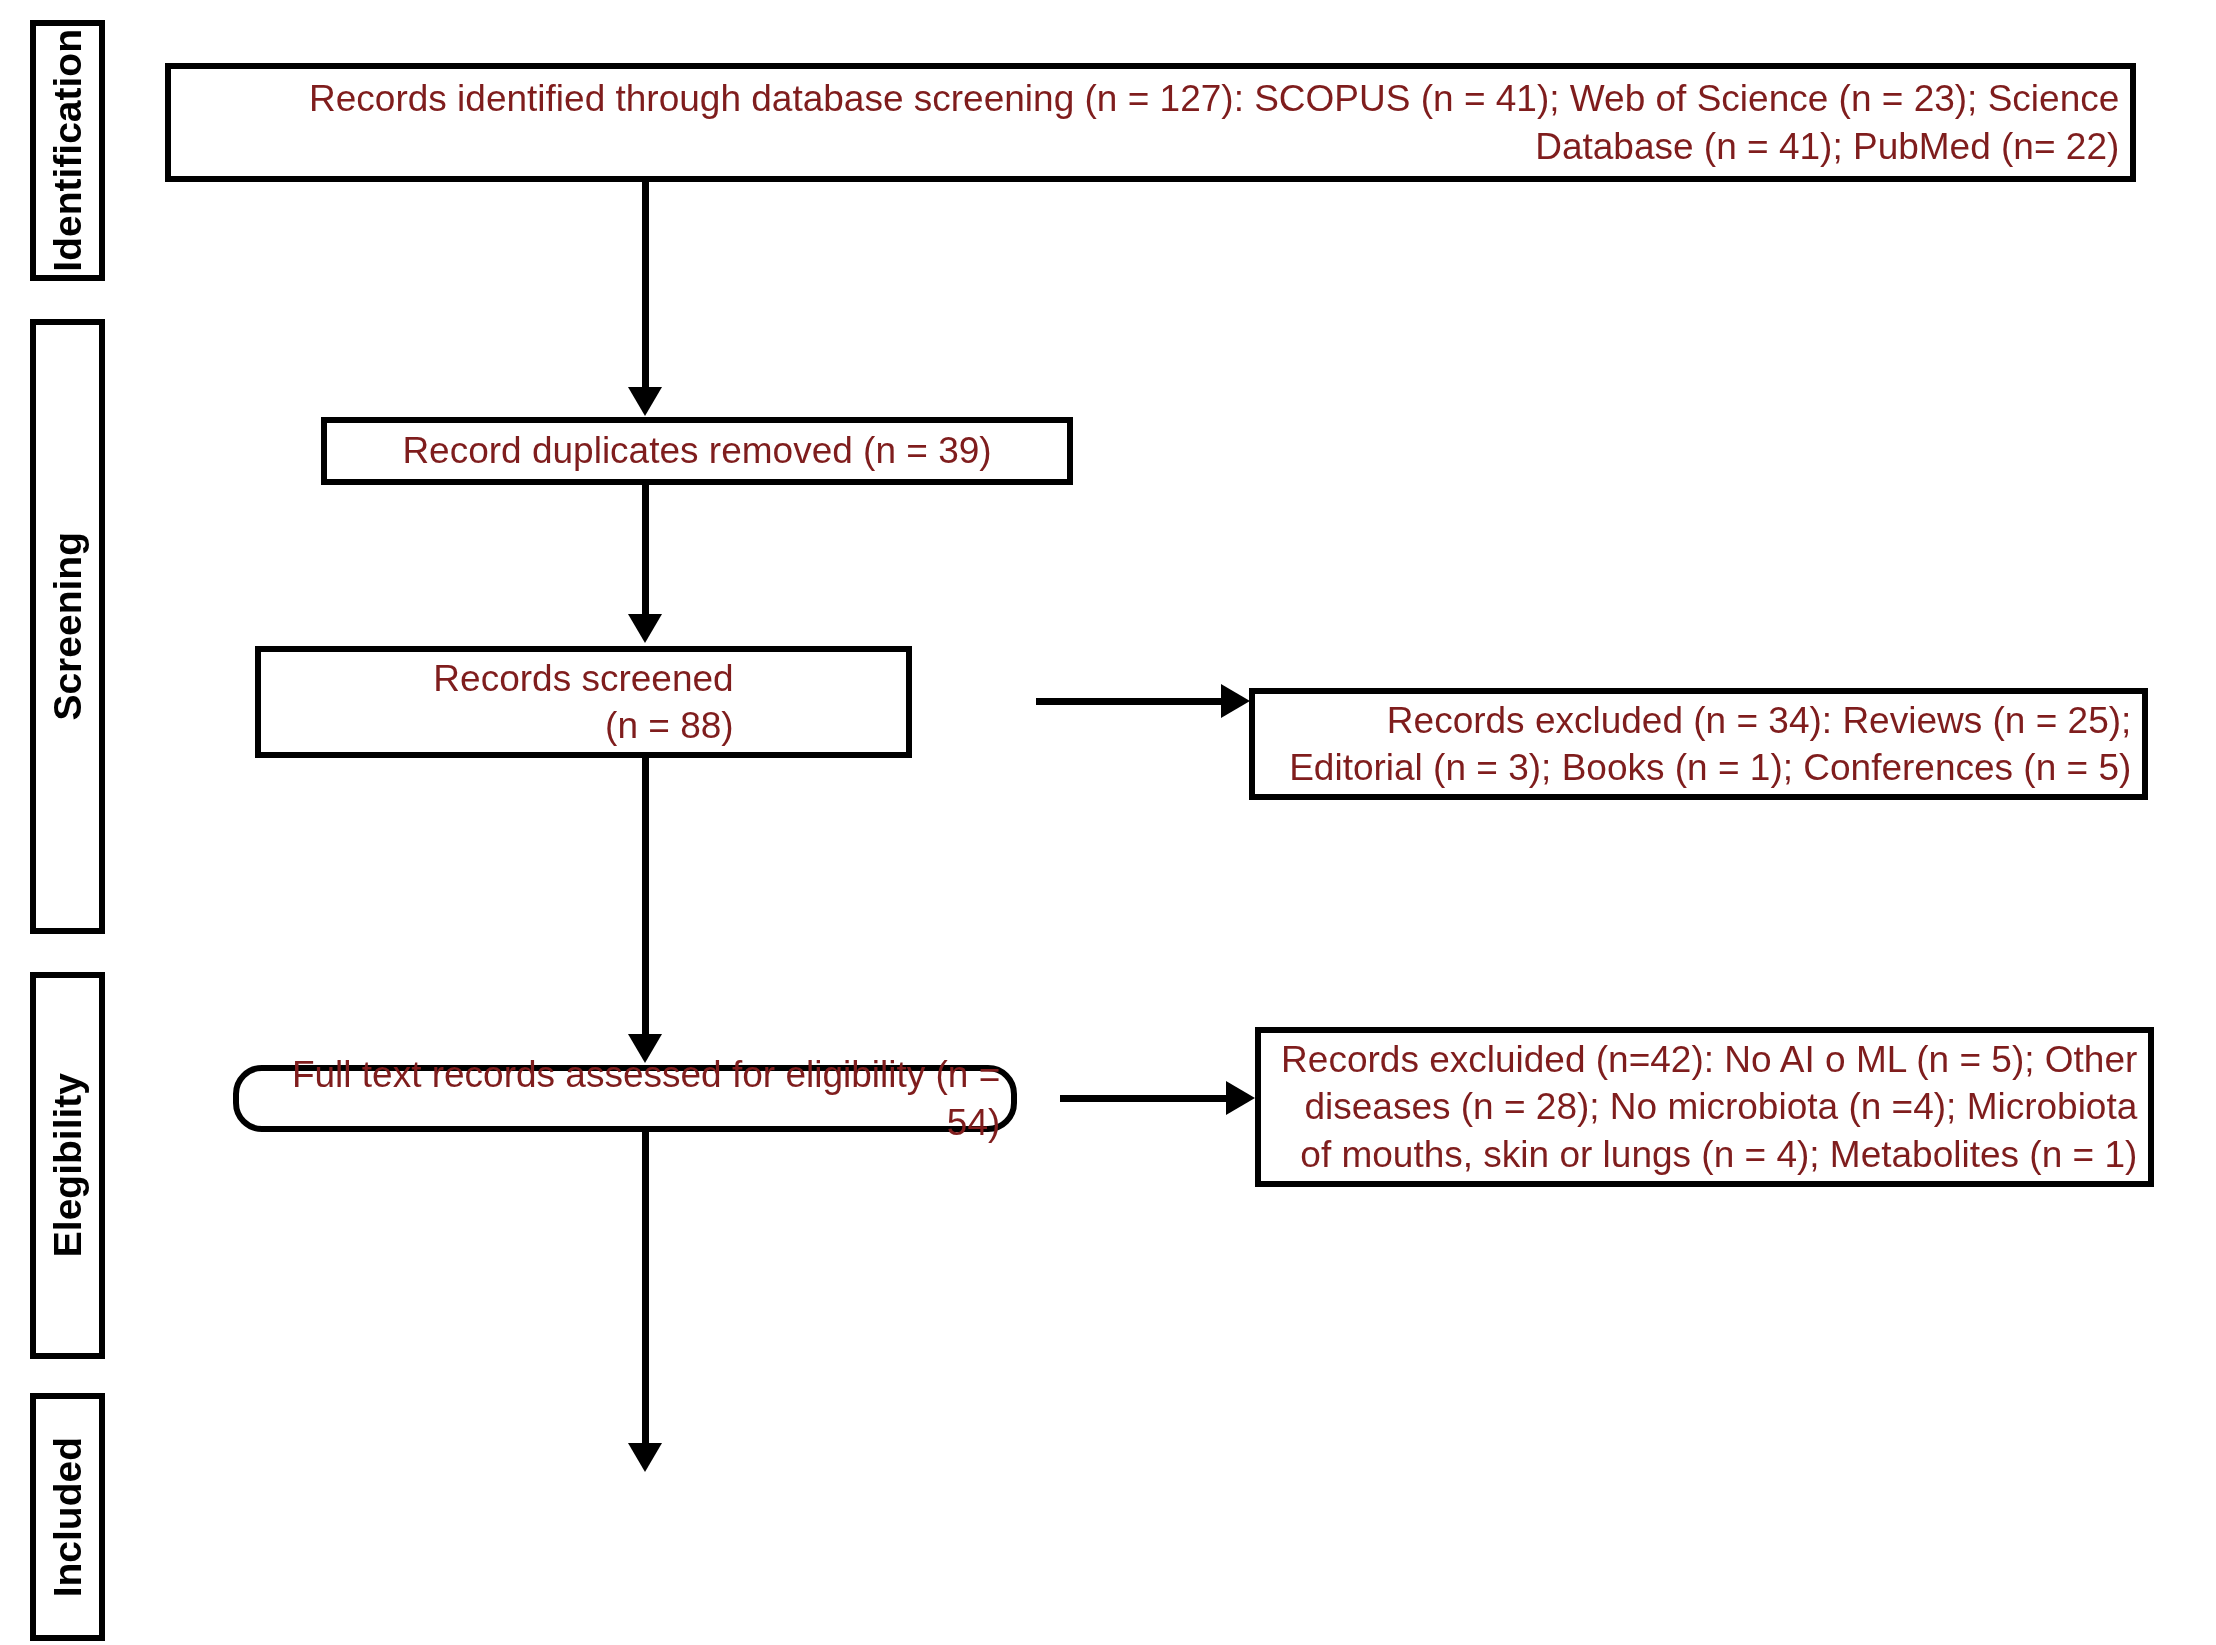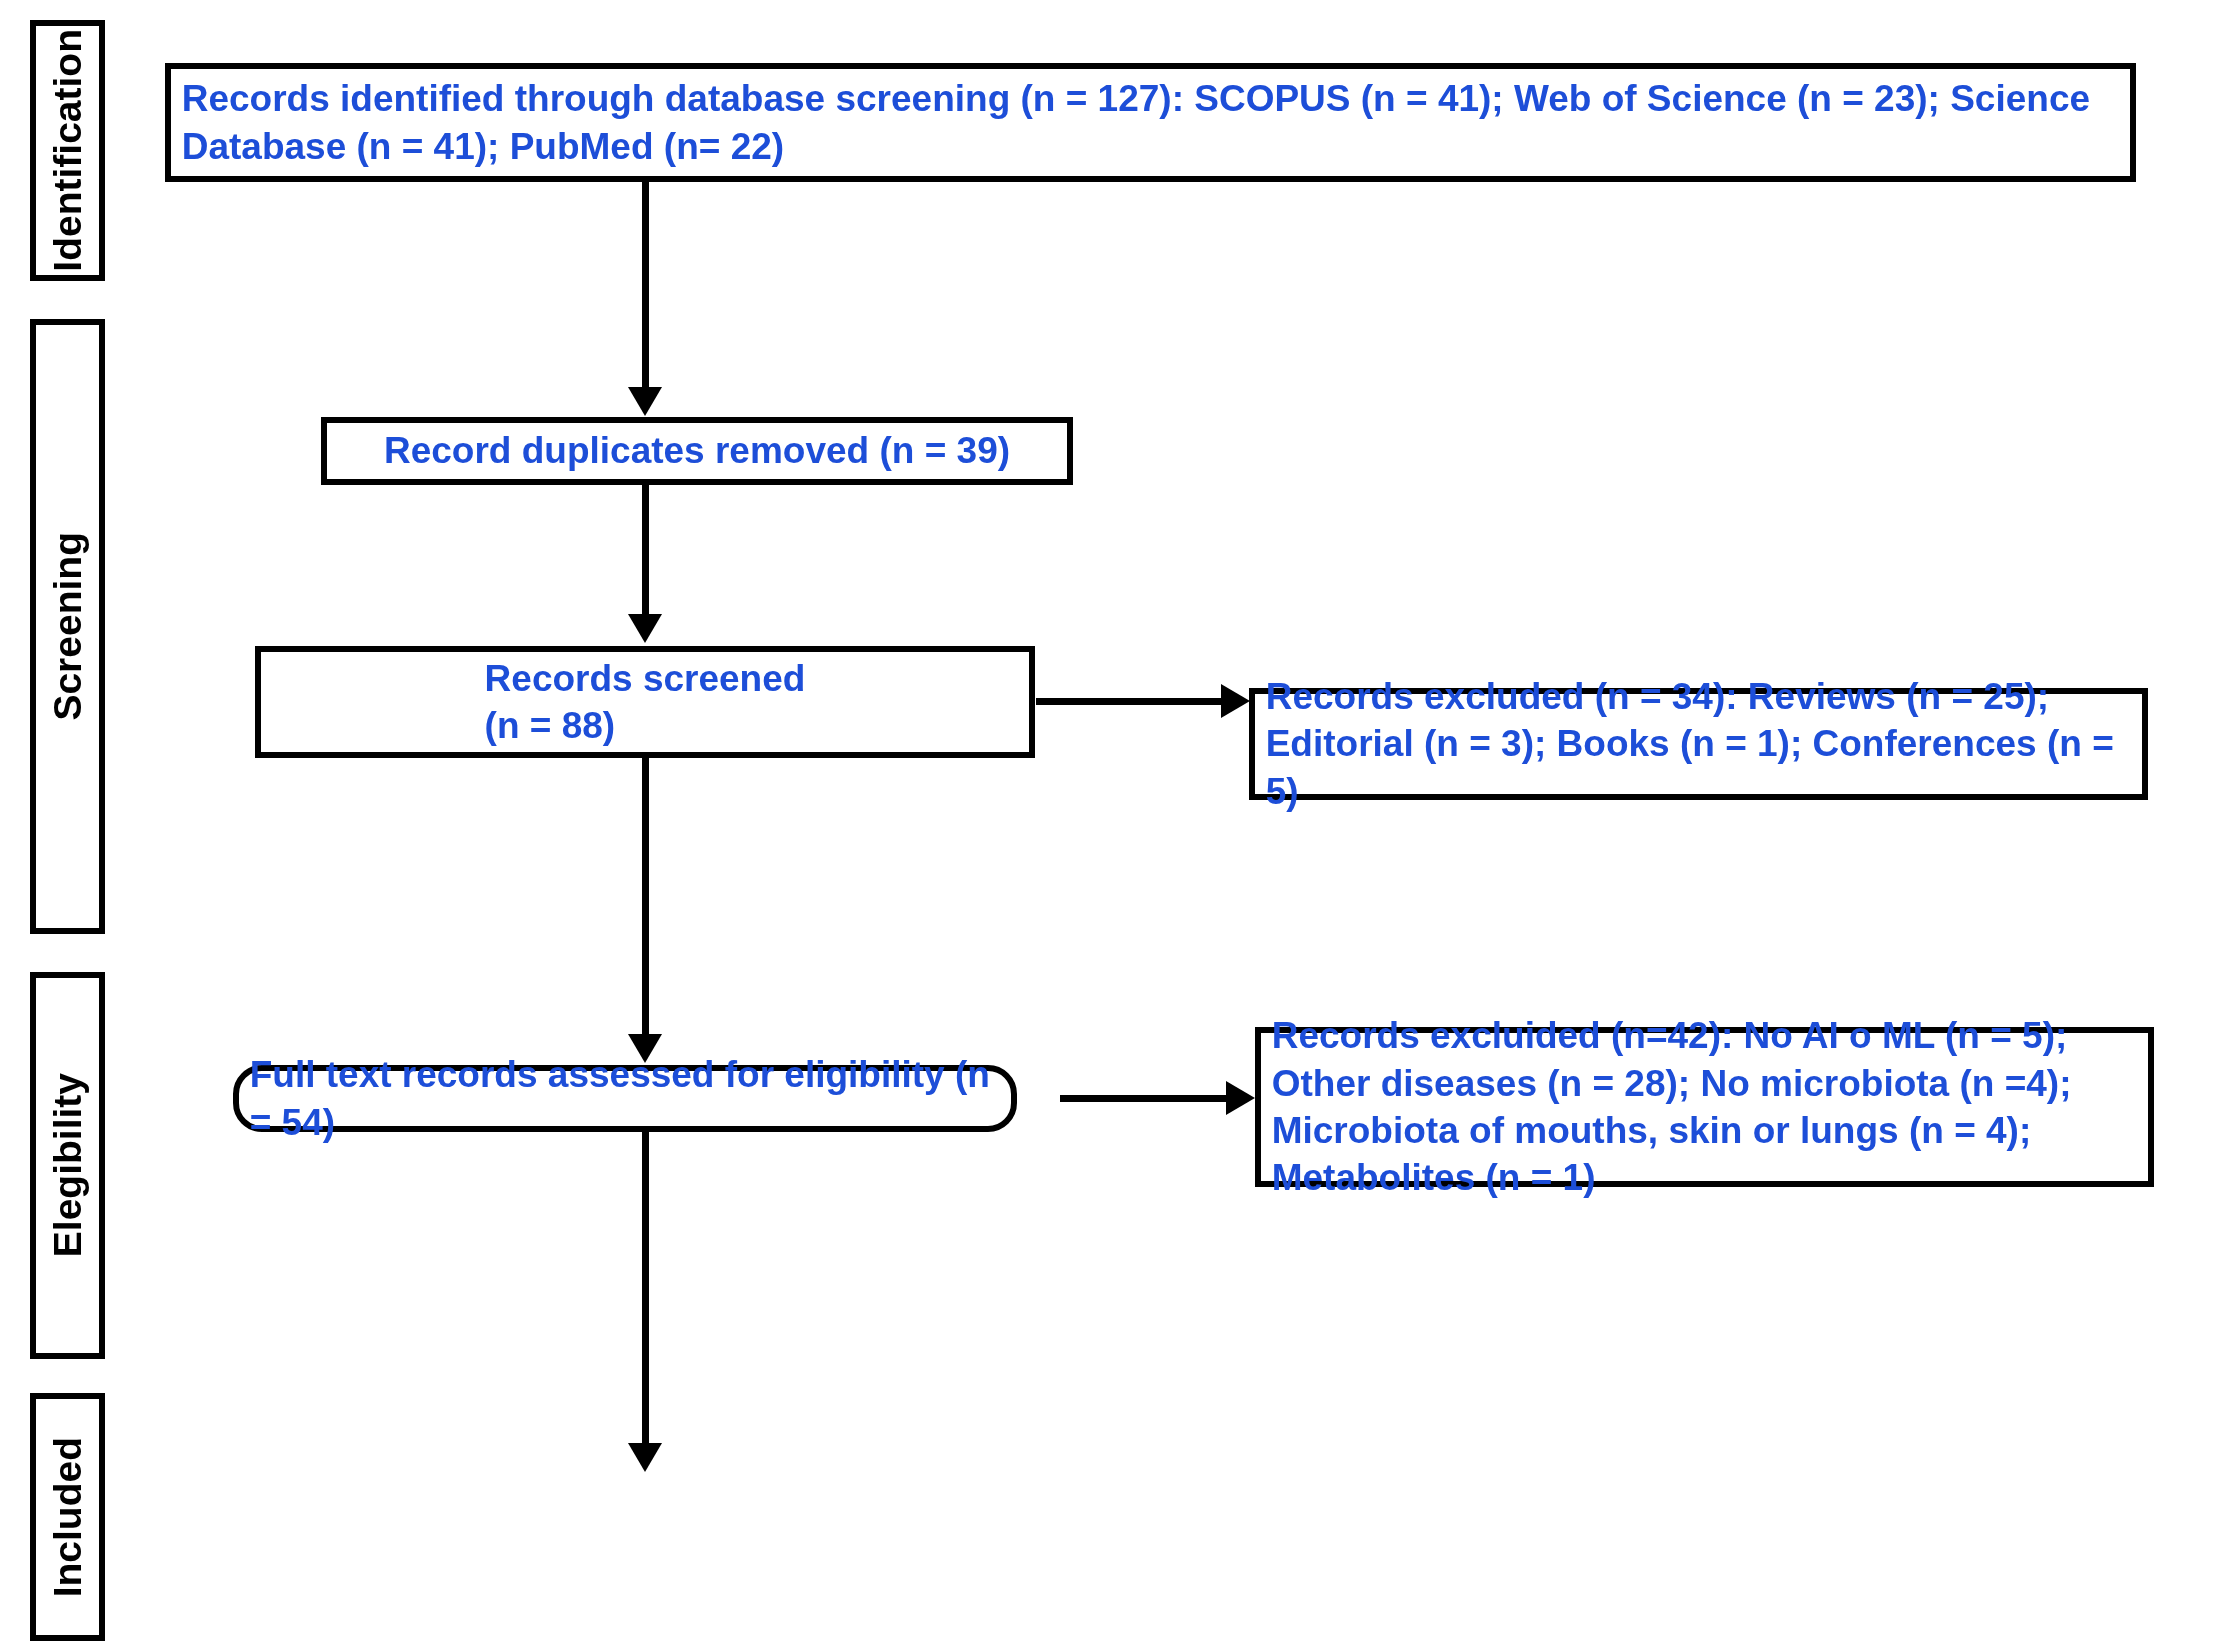--- a/index.html
+++ b/index.html
@@ -42,25 +42,25 @@
     position: absolute;
     box-sizing: border-box;
     border: 6px solid #000000;
     background: #ffffff;
     display: flex;
     align-items: center;
     justify-content: center;
     padding: 2.7px 10.7px;
   }
   .flow-text {
-    font-weight: bold;
+    font-weight: normal;
     font-size: 37px;
     line-height: 1.28;
-    color: #1d4ed8;
-    text-align: left;
+    color: #7f1d1d;
+    text-align: right;
     white-space: pre-line;
   }
   
   .v-line {
     position: absolute;
     width: 6.7px;
     background: #000000;
   }
   .h-line {
     position: absolute;
@@ -112,21 +112,21 @@
   <div class="v-line" style="left:642px; top:182px; height:209px;"></div>
   <div class="arrow-down" style="left:628px; top:387px;"></div>
 
   <div class="flow-box" style="left:277px; top:417px; width:752px; height:68px;margin-left:44px;">
     <span class="flow-text">Record duplicates removed (n = 39)</span>
   </div>
 
   <div class="v-line" style="left:642px; top:485px; height:133px;"></div>
   <div class="arrow-down" style="left:628px; top:614px;"></div>
 
-  <div class="flow-box" style="left:255px; top:646px; width:780px; height:112px;">
+  <div class="flow-box" style="left:255px; top:646px; width:657px; height:112px;">
     <span class="flow-text">Records screened
 (n = 88)</span>
   </div>
 
   <div class="h-line" style="left:1036px; top:698px; width:187px;"></div>
   <div class="arrow-right" style="left:1221px; top:684px;"></div>
 
   <div class="flow-box" style="left:1249px; top:648px; width:899px; height:112px;margin-top:40px;">
     <span class="flow-text">Records excluded (n = 34): Reviews (n = 25); Editorial (n = 3); Books (n = 1); Conferences (n = 5)</span>
   </div>

